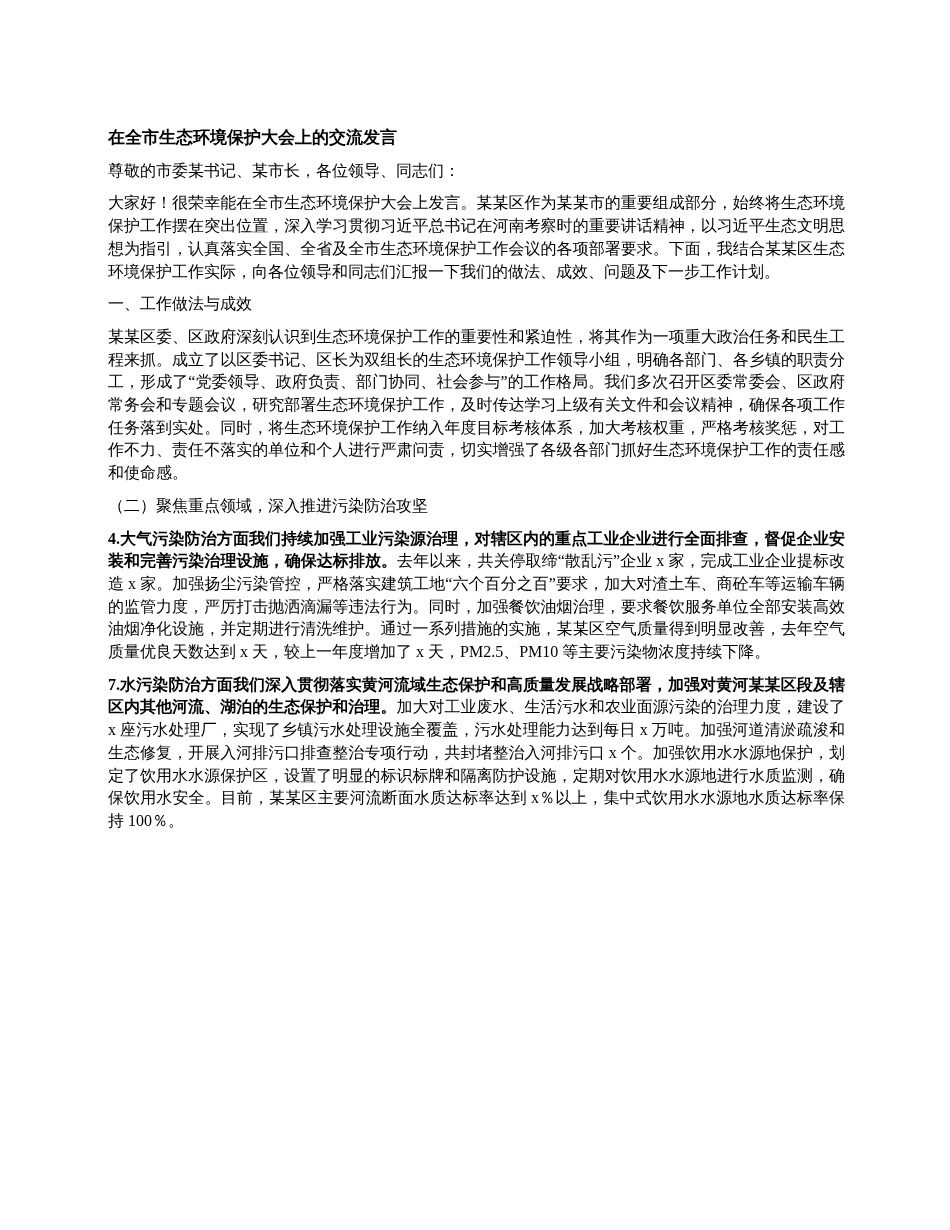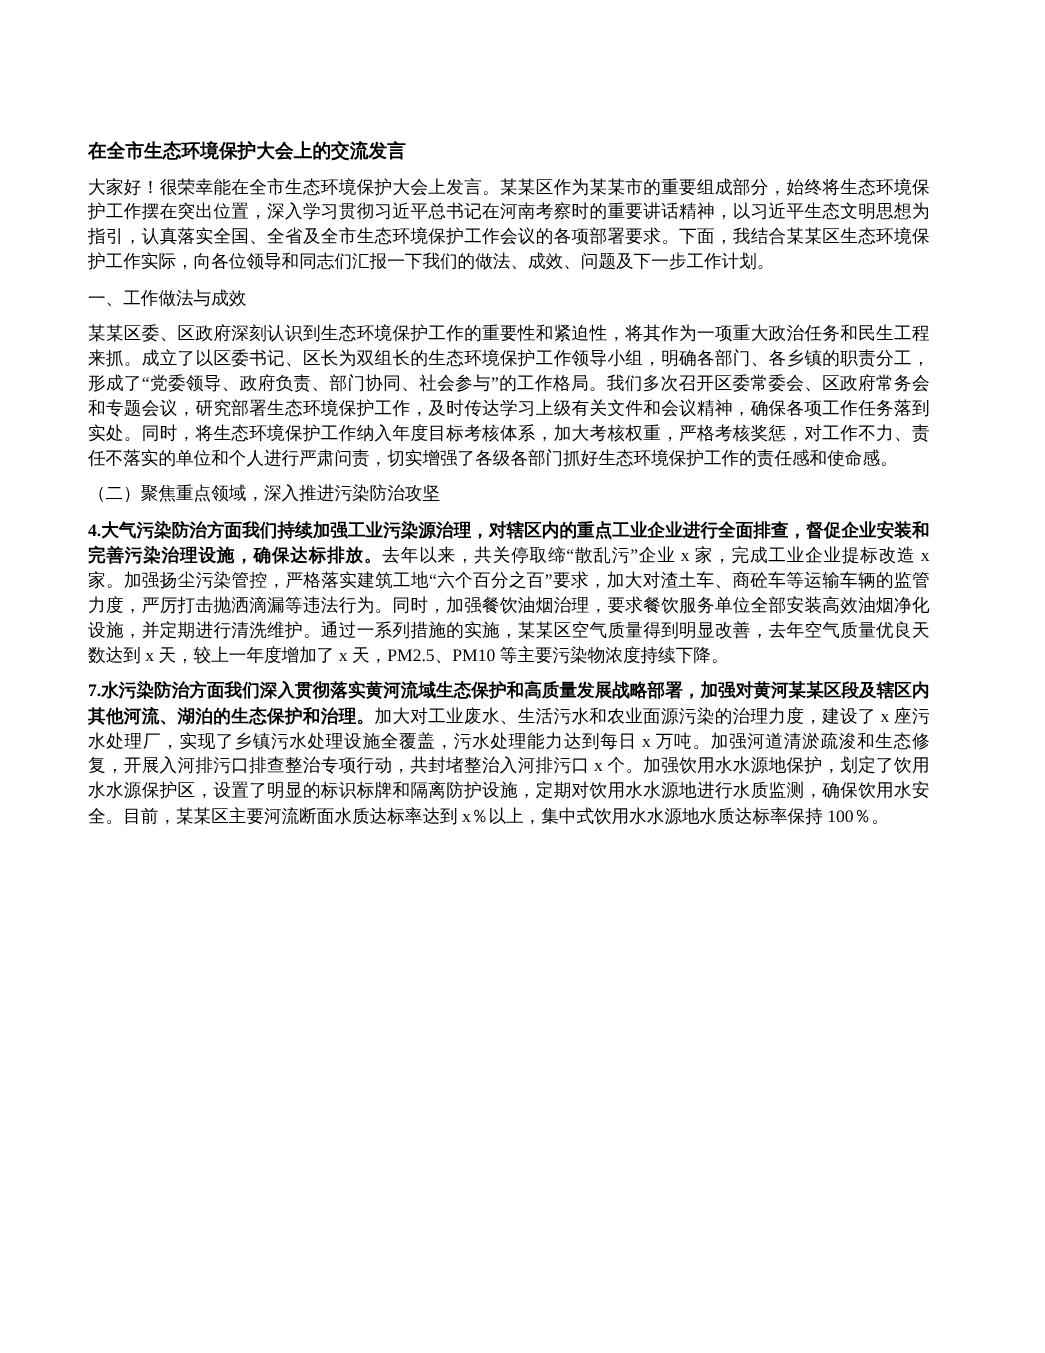--- a/index.html
+++ b/index.html
@@ -5,21 +5,21 @@
   html, body {
     margin: 0;
     padding: 0;
     background: #ffffff;
   }
   .page {
     position: relative;
     width: 950px;
     height: 1100px;
     box-sizing: border-box;
-    padding: 127px 105px 40px 80px;
+    padding: 127px 105px 40px 108px;
     background: #ffffff;
     color: #000000;
     font-family: "Liberation Serif", "DejaVu Serif", serif;
     font-size: 16px;
     line-height: 22.7px;
     text-align: justify;
     overflow: hidden;
   }
   .doc-title {
     font-size: 17px;
@@ -37,20 +37,21 @@
     font-weight: bold;
   }
 </style>
 </head>
 <body>
 
 <div class="page">
 
   <h1 class="doc-title">在全市生态环境保护大会上的交流发言</h1>
 
+  <p class="para">尊敬的市委某书记、某市长，各位领导、同志们：</p>
 
   <p class="para">大家好！很荣幸能在全市生态环境保护大会上发言。某某区作为某某市的重要组成部分，始终将生态环境保护工作摆在突出位置，深入学习贯彻习近平总书记在河南考察时的重要讲话精神，以习近平生态文明思想为指引，认真落实全国、全省及全市生态环境保护工作会议的各项部署要求。下面，我结合某某区生态环境保护工作实际，向各位领导和同志们汇报一下我们的做法、成效、问题及下一步工作计划。</p>
 
   <p class="para">一、工作做法与成效</p>
 
 
   <p class="para">某某区委、区政府深刻认识到生态环境保护工作的重要性和紧迫性，将其作为一项重大政治任务和民生工程来抓。成立了以区委书记、区长为双组长的生态环境保护工作领导小组，明确各部门、各乡镇的职责分工，形成了“党委领导、政府负责、部门协同、社会参与”的工作格局。我们多次召开区委常委会、区政府常务会和专题会议，研究部署生态环境保护工作，及时传达学习上级有关文件和会议精神，确保各项工作任务落到实处。同时，将生态环境保护工作纳入年度目标考核体系，加大考核权重，严格考核奖惩，对工作不力、责任不落实的单位和个人进行严肃问责，切实增强了各级各部门抓好生态环境保护工作的责任感和使命感。</p>
 
   <p class="para">（二）聚焦重点领域，深入推进污染防治攻坚</p>
 

